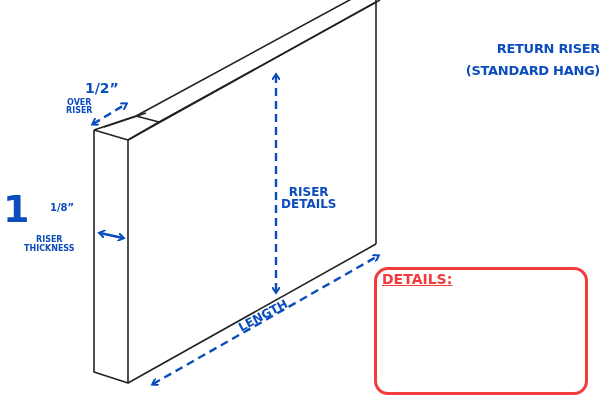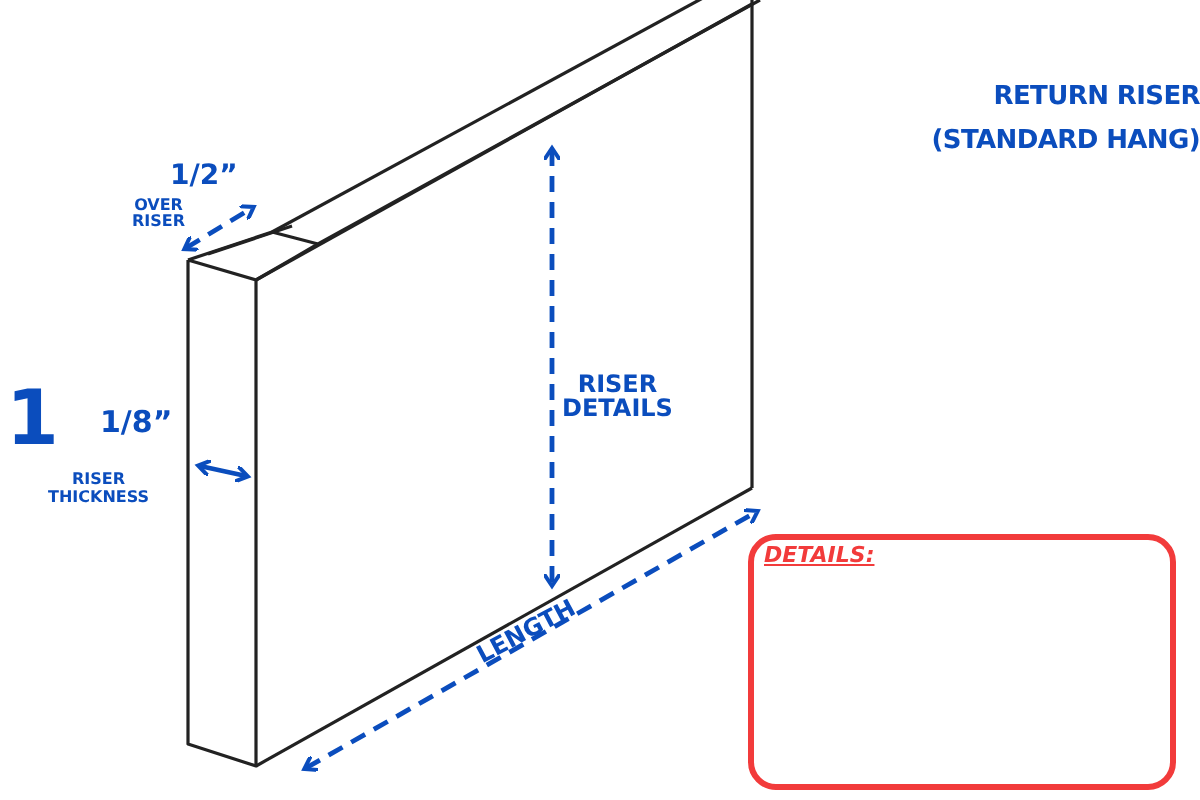--- a/index.html
+++ b/index.html
@@ -4,26 +4,26 @@
 <style>
   html, body { margin:0; padding:0; background:#ffffff; }
   body { width:600px; height:400px; position:relative; overflow:hidden; font-family:"DejaVu Sans", sans-serif; }
   .abs { position:absolute; }
   svg.diagram { position:absolute; left:0; top:0; }
   .title { left:400px; top:38px; width:200px; text-align:right; color:#0b4dbd; font-weight:bold; font-family:"DejaVu Sans", sans-serif; font-size:13px; line-height:22px; letter-spacing:-0.3px; }
   .lbl { color:#0b4dbd; font-weight:bold; text-align:center; }
   .overhang-val { left:85px; top:80px; font-size:14px; }
   .overhang-txt { left:66px; top:99px; font-size:8px; line-height:8px; }
   .face-big { left:3px; top:189px; font-size:38px; line-height:40px; }
-  .face-frac { left:50px; top:202px; font-size:15px; }
+  .face-frac { left:50px; top:202px; font-size:10px; }
   .face-txt { left:24px; top:235px; font-size:8px; line-height:9px; }
   .riser-txt { left:281px; top:186px; font-size:12px; line-height:12px; }
   .length-txt { left:236px; top:322px; font-size:12px; transform:rotate(-28deg); transform-origin:left top; }
   .details-box { left:374px; top:267px; width:214px; height:128px; border:3px solid #f23b3b; border-radius:14px; box-sizing:border-box; }
-  .details-label { left:382px; top:271px; color:#f23b3b; font-weight:bold; font-size:11px; text-decoration:underline;font-style:italic; }
+  .details-label { left:382px; top:271px; color:#f23b3b; font-weight:bold; font-size:14px; text-decoration:underline; }
 </style>
 </head>
 <body>
 
 <svg class="diagram" width="600" height="400" viewBox="0 0 600 400">
   <defs>
     <marker id="ah" markerWidth="8" markerHeight="8" refX="5" refY="4" orient="auto-start-reverse" markerUnits="userSpaceOnUse">
       <path d="M0,0 L6,4 L0,8" fill="none" stroke="#0b4dbd" stroke-width="2"></path>
     </marker>
   </defs>

